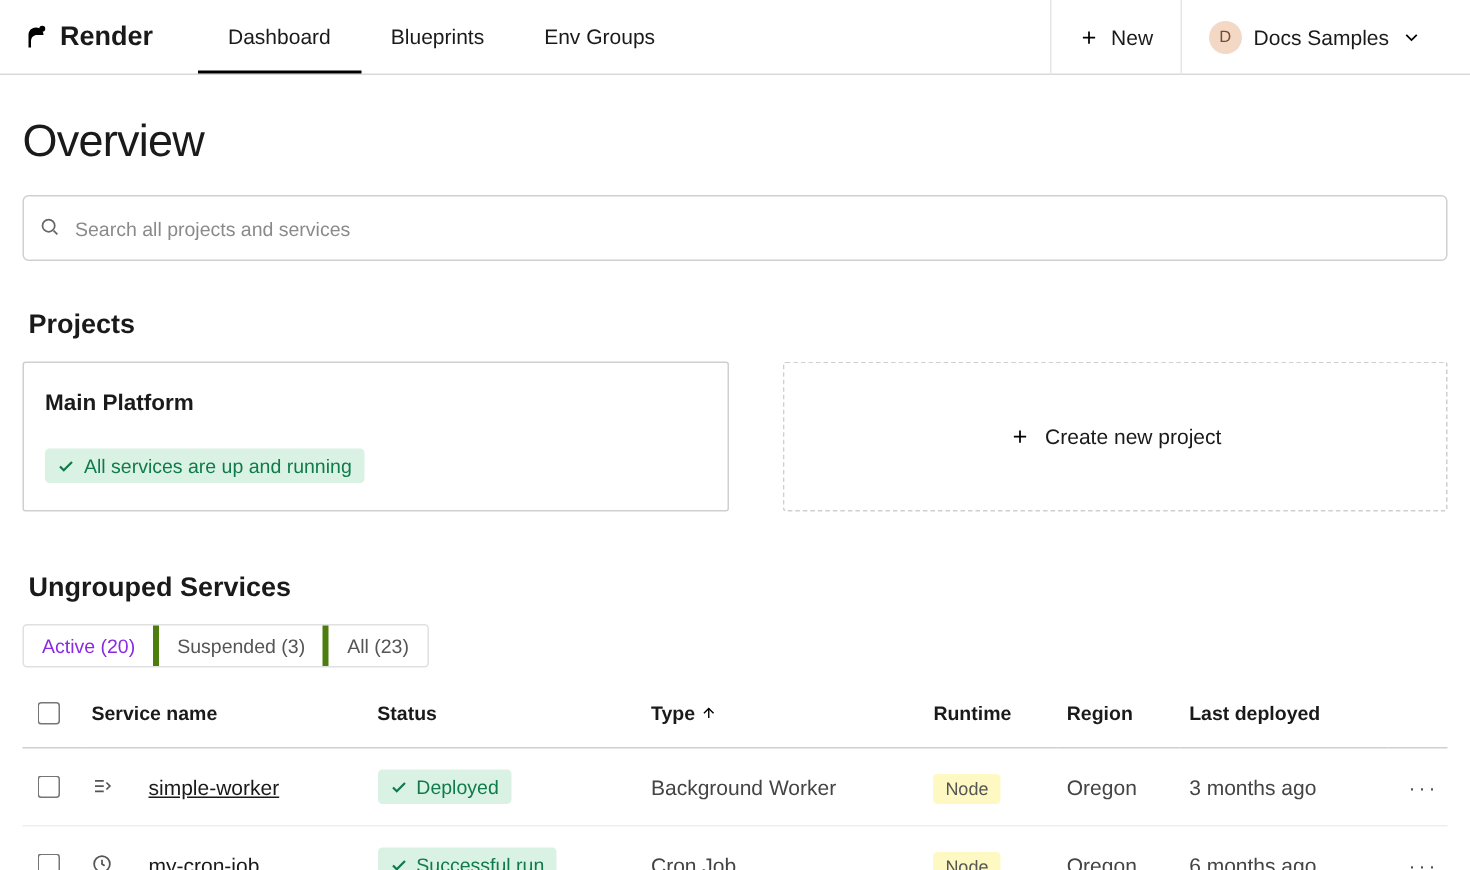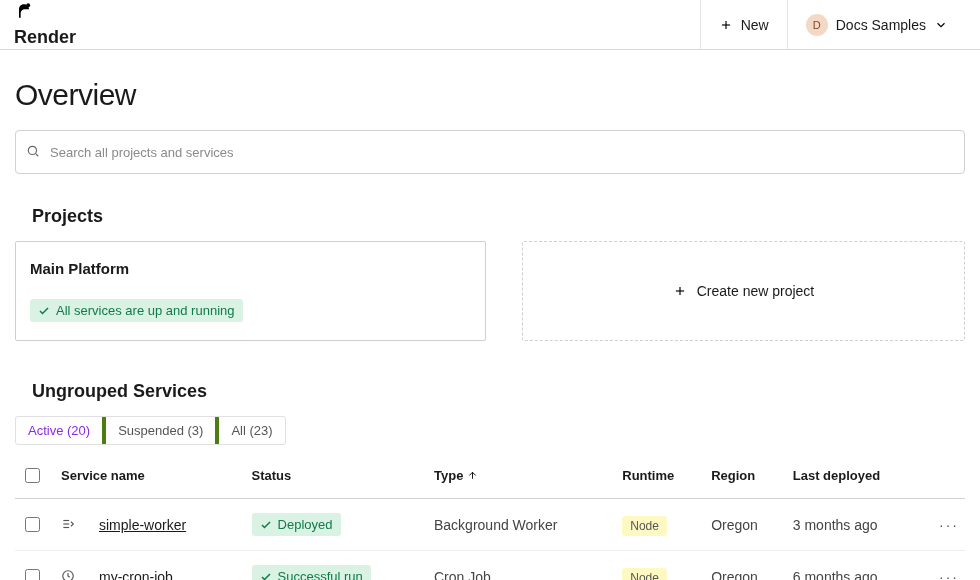--- a/index.html
+++ b/index.html
@@ -14,25 +14,24 @@
   }
   
   .topbar {
     display: flex;
     align-items: center;
     height: 50px;
     border-bottom: 1px solid #d9d9d9;
     padding: 0 14px;
   }
   .logo {
-    display: flex; align-items: flex-start;
+    display: flex; align-items: flex-end;
     font-weight: 600; font-size: 18px;
     gap: 6px;
     margin-right: 30px;
-    flex-direction: column;
   }
   .logo svg { width: 20px; height: 20px; }
   .nav-tabs { display: flex; height: 100%; }
   .nav-tab {
     display: flex; align-items: center;
     padding: 0 20px;
     font-size: 14px;
     color: #1a1a1a;
     cursor: pointer;
     border-bottom: 2px solid transparent;
@@ -63,21 +62,21 @@
     border-radius: 4px;
     height: 44px;
     display: flex; align-items: center;
     padding: 0 10px; gap: 8px;
   }
   .search-wrap input {
     border: none; outline: none; flex: 1;
     font-size: 13px; color: #333;
   }
   .search-wrap input::placeholder { color: #8a8a8a; }
-  .section-h2 { font-size: 18px; font-weight: 600; margin: 32px 0 14px 17px; }
+  .section-h2 { font-size: 18px; font-weight: 600; margin: 32px 0 14px 4px; }
   .projects-row { display: flex; gap: 36px; }
   .project-card {
     flex: 1;
     border: 1px solid #cfcfcf;
     border-radius: 2px;
     padding: 18px 14px;
     cursor: pointer;
   }
   .project-card .title { font-weight:600; font-size:15px; margin-bottom: 22px;}
   .status-pill {
@@ -155,20 +154,31 @@
 </head>
 <body>
 
 <div class="topbar">
   <div class="logo">
     <svg viewBox="0 0 24 24">
         <path d="M6 20V10c0-3 2-6 6-6s6 3 6 6h-5c-3 0-5 2-5 5v5H6z" fill="#000"></path>
         <circle cx="17" cy="5" r="2.4" fill="#000"></circle>
       </svg>
     <span>Render</span>
+  </div>
+  <div class="nav-tabs">
+    <div class="nav-tab active">
+        <span>Dashboard</span>
+      </div>
+    <div class="nav-tab">
+        <span>Blueprints</span>
+      </div>
+    <div class="nav-tab">
+        <span>Env Groups</span>
+      </div>
   </div>
   <div class="topbar-spacer"></div>
   <div class="topbar-section">
     <span class="icon-plus">
         <svg viewBox="0 0 24 24" fill="none" stroke="#000" stroke-width="2">
           <line x1="12" y1="5" x2="12" y2="19"></line>
           <line x1="5" y1="12" x2="19" y2="12"></line>
         </svg>
       </span>
     <span>New</span>

